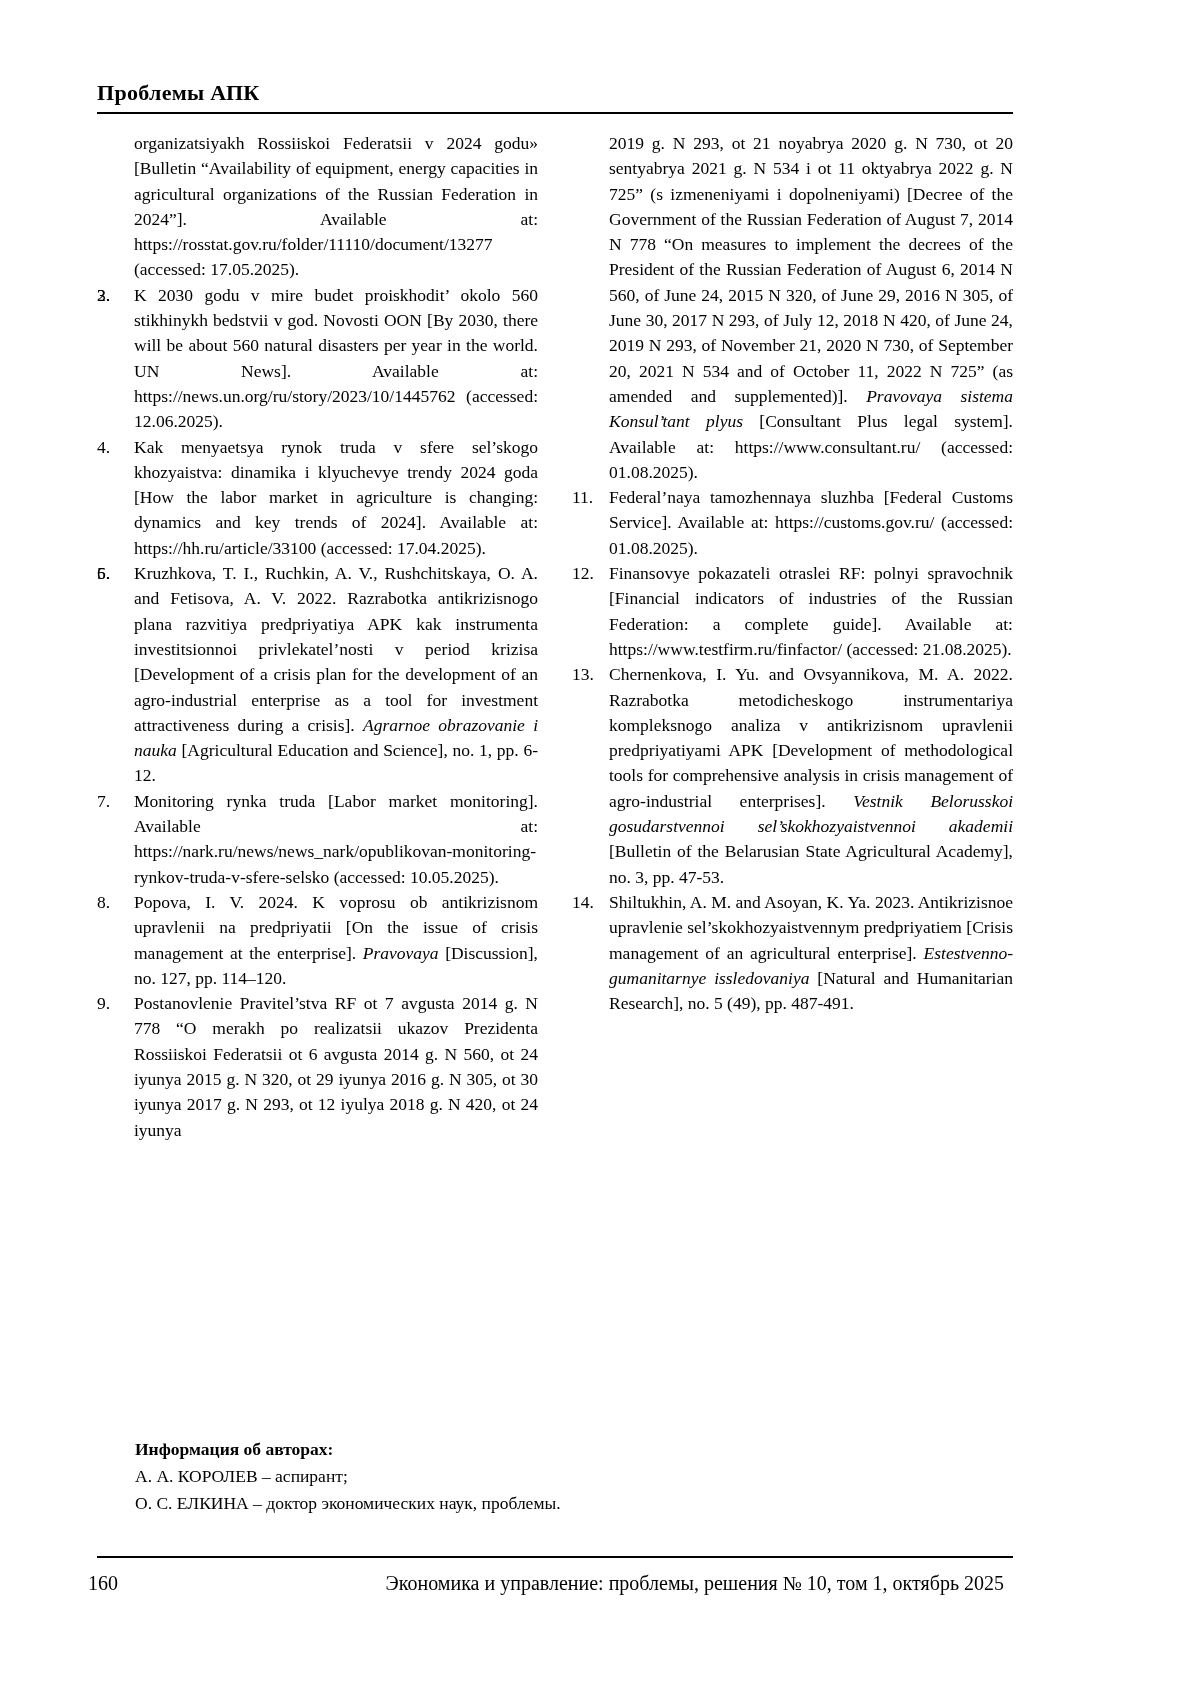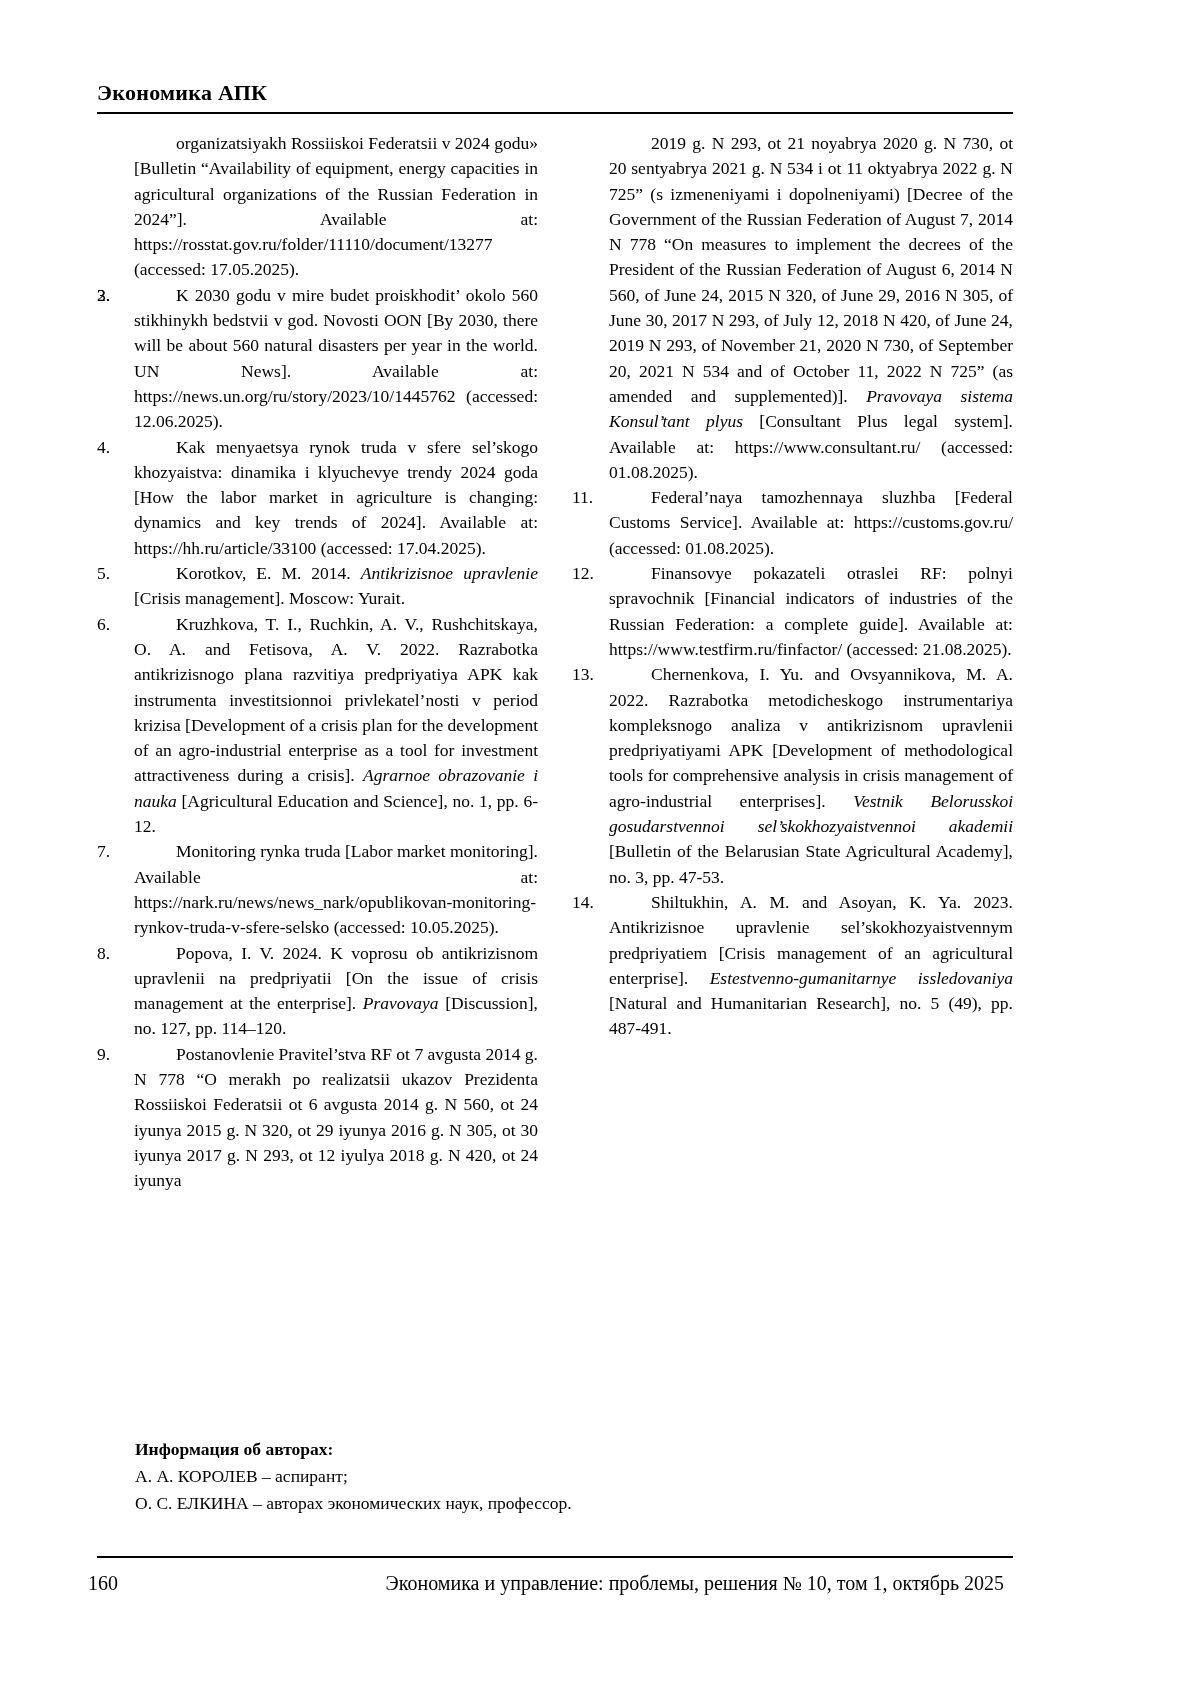--- a/index.html
+++ b/index.html
@@ -47,21 +47,21 @@
     padding-left: 37px;
     font-size: 17.5px;
     line-height: 25.3px;
     text-align: justify;
   }
   .ref-num {
     position: absolute;
     left: 0;
     top: 0;
   }
-  .ref-text { overflow-wrap: anywhere; margin-left: 42px; }
+  .ref-text { overflow-wrap: anywhere; }
   .italic { font-style: italic; }
 
   .authors {
     position: absolute;
     left: 135px;
     top: 1436px;
     width: 840px;
     font-size: 17.5px;
     line-height: 27px;
   }
@@ -84,48 +84,48 @@
     justify-content: space-between;
     align-items: baseline;
     font-size: 20px;
   }
 </style>
 </head>
 <body>
 
 <div class="page">
 
-  <div class="section-title">Экономика АПК</div>
+  <div class="section-title">Проблемы АПК</div>
   <div class="header-rule"></div>
 
   <main class="refs">
     <div class="col">
         <div class="ref-item"><span class="ref-text"><span>organizatsiyakh Rossiiskoi Federatsii v 2024 godu» [Bulletin “Availability of equipment, energy capacities in agricultural organizations of the Russian Federation in 2024”]. Available at: https://rosstat.gov.ru/folder/11110/document/13277 (accessed: 17.05.2025).</span></span></div>
         <div class="ref-item"><span class="ref-num">2.</span></div>
         <div class="ref-item"><span class="ref-num">3.</span><span class="ref-text"><span>K 2030 godu v mire budet proiskhodit’ okolo 560 stikhinykh bedstvii v god. Novosti OON [By 2030, there will be about 560 natural disasters per year in the world. UN News]. Available at: https://news.un.org/ru/story/2023/10/1445762 (accessed: 12.06.2025).</span></span></div>
         <div class="ref-item"><span class="ref-num">4.</span><span class="ref-text"><span>Kak menyaetsya rynok truda v sfere sel’skogo khozyaistva: dinamika i klyuchevye trendy 2024 goda [How the labor market in agriculture is changing: dynamics and key trends of 2024]. Available at: https://hh.ru/article/33100 (accessed: 17.04.2025).</span></span></div>
-        <div class="ref-item"><span class="ref-num">5.</span><span class="ref-text"><span>Korotkov, E. M. 2014. </span><span class="italic">Antikrizisnoe upravlenie</span><span> [Crisis management]. Moscow: Yurait.</span></span></div>
+        <div class="ref-item"><span class="ref-num">5.</span></div>
         <div class="ref-item"><span class="ref-num">6.</span><span class="ref-text"><span>Kruzhkova, T. I., Ruchkin, A. V., Rushchitskaya, O. A. and Fetisova, A. V. 2022. Razrabotka antikrizisnogo plana razvitiya predpriyatiya APK kak instrumenta investitsionnoi privlekatel’nosti v period krizisa [Development of a crisis plan for the development of an agro-industrial enterprise as a tool for investment attractiveness during a crisis]. </span><span class="italic">Agrarnoe obrazovanie i nauka</span><span> [Agricultural Education and Science], no. 1, pp. 6-12.</span></span></div>
         <div class="ref-item"><span class="ref-num">7.</span><span class="ref-text"><span>Monitoring rynka truda [Labor market monitoring]. Available at: https://nark.ru/news/news_nark/opublikovan-monitoring-rynkov-truda-v-sfere-selsko (accessed: 10.05.2025).</span></span></div>
         <div class="ref-item"><span class="ref-num">8.</span><span class="ref-text"><span>Popova, I. V. 2024. K voprosu ob antikrizisnom upravlenii na predpriyatii [On the issue of crisis management at the enterprise]. </span><span class="italic">Pravovaya</span><span> [Discussion], no. 127, pp. 114–120.</span></span></div>
         <div class="ref-item"><span class="ref-num">9.</span><span class="ref-text"><span>Postanovlenie Pravitel’stva RF ot 7 avgusta 2014 g. N 778 “O merakh po realizatsii ukazov Prezidenta Rossiiskoi Federatsii ot 6 avgusta 2014 g. N 560, ot 24 iyunya 2015 g. N 320, ot 29 iyunya 2016 g. N 305, ot 30 iyunya 2017 g. N 293, ot 12 iyulya 2018 g. N 420, ot 24 iyunya</span></span></div>
       </div>
     <div class="col">
         <div class="ref-item"><span class="ref-text"><span>2019 g. N 293, ot 21 noyabrya 2020 g. N 730, ot 20 sentyabrya 2021 g. N 534 i ot 11 oktyabrya 2022 g. N 725” (s izmeneniyami i dopolneniyami) [Decree of the Government of the Russian Federation of August 7, 2014 N 778 “On measures to implement the decrees of the President of the Russian Federation of August 6, 2014 N 560, of June 24, 2015 N 320, of June 29, 2016 N 305, of June 30, 2017 N 293, of July 12, 2018 N 420, of June 24, 2019 N 293, of November 21, 2020 N 730, of September 20, 2021 N 534 and of October 11, 2022 N 725” (as amended and supplemented)]. </span><span class="italic">Pravovaya sistema Konsul’tant plyus</span><span> [Consultant Plus legal system]. Available at: https://www.consultant.ru/ (accessed: 01.08.2025).</span></span></div>
         <div class="ref-item"><span class="ref-num">11.</span><span class="ref-text"><span>Federal’naya tamozhennaya sluzhba [Federal Customs Service]. Available at: https://customs.gov.ru/ (accessed: 01.08.2025).</span></span></div>
         <div class="ref-item"><span class="ref-num">12.</span><span class="ref-text"><span>Finansovye pokazateli otraslei RF: polnyi spravochnik [Financial indicators of industries of the Russian Federation: a complete guide]. Available at: https://www.testfirm.ru/finfactor/ (accessed: 21.08.2025).</span></span></div>
         <div class="ref-item"><span class="ref-num">13.</span><span class="ref-text"><span>Chernenkova, I. Yu. and Ovsyannikova, M. A. 2022. Razrabotka metodicheskogo instrumentariya kompleksnogo analiza v antikrizisnom upravlenii predpriyatiyami APK [Development of methodological tools for comprehensive analysis in crisis management of agro-industrial enterprises]. </span><span class="italic">Vestnik Belorusskoi gosudarstvennoi sel’skokhozyaistvennoi akademii</span><span> [Bulletin of the Belarusian State Agricultural Academy], no. 3, pp. 47-53.</span></span></div>
         <div class="ref-item"><span class="ref-num">14.</span><span class="ref-text"><span>Shiltukhin, A. M. and Asoyan, K. Ya. 2023. Antikrizisnoe upravlenie sel’skokhozyaistvennym predpriyatiem [Crisis management of an agricultural enterprise]. </span><span class="italic">Estestvenno-gumanitarnye issledovaniya</span><span> [Natural and Humanitarian Research], no. 5 (49), pp. 487-491.</span></span></div>
       </div>
   </main>
 
   <section class="authors">
     <div class="authors-heading">Информация об авторах:</div>
     <div class="author-line">А. А. КОРОЛЕВ – аспирант;</div>
-    <div class="author-line">О. С. ЕЛКИНА – авторах экономических наук, профессор.</div>
+    <div class="author-line">О. С. ЕЛКИНА – доктор экономических наук, проблемы.</div>
   </section>
 
   <div class="footer-rule"></div>
   <footer class="footer-row">
     <span class="page-number">160</span>
     <span class="journal-title">Экономика и управление: проблемы, решения № 10, том 1, октябрь 2025</span>
   </footer>
 
 </div>
 

